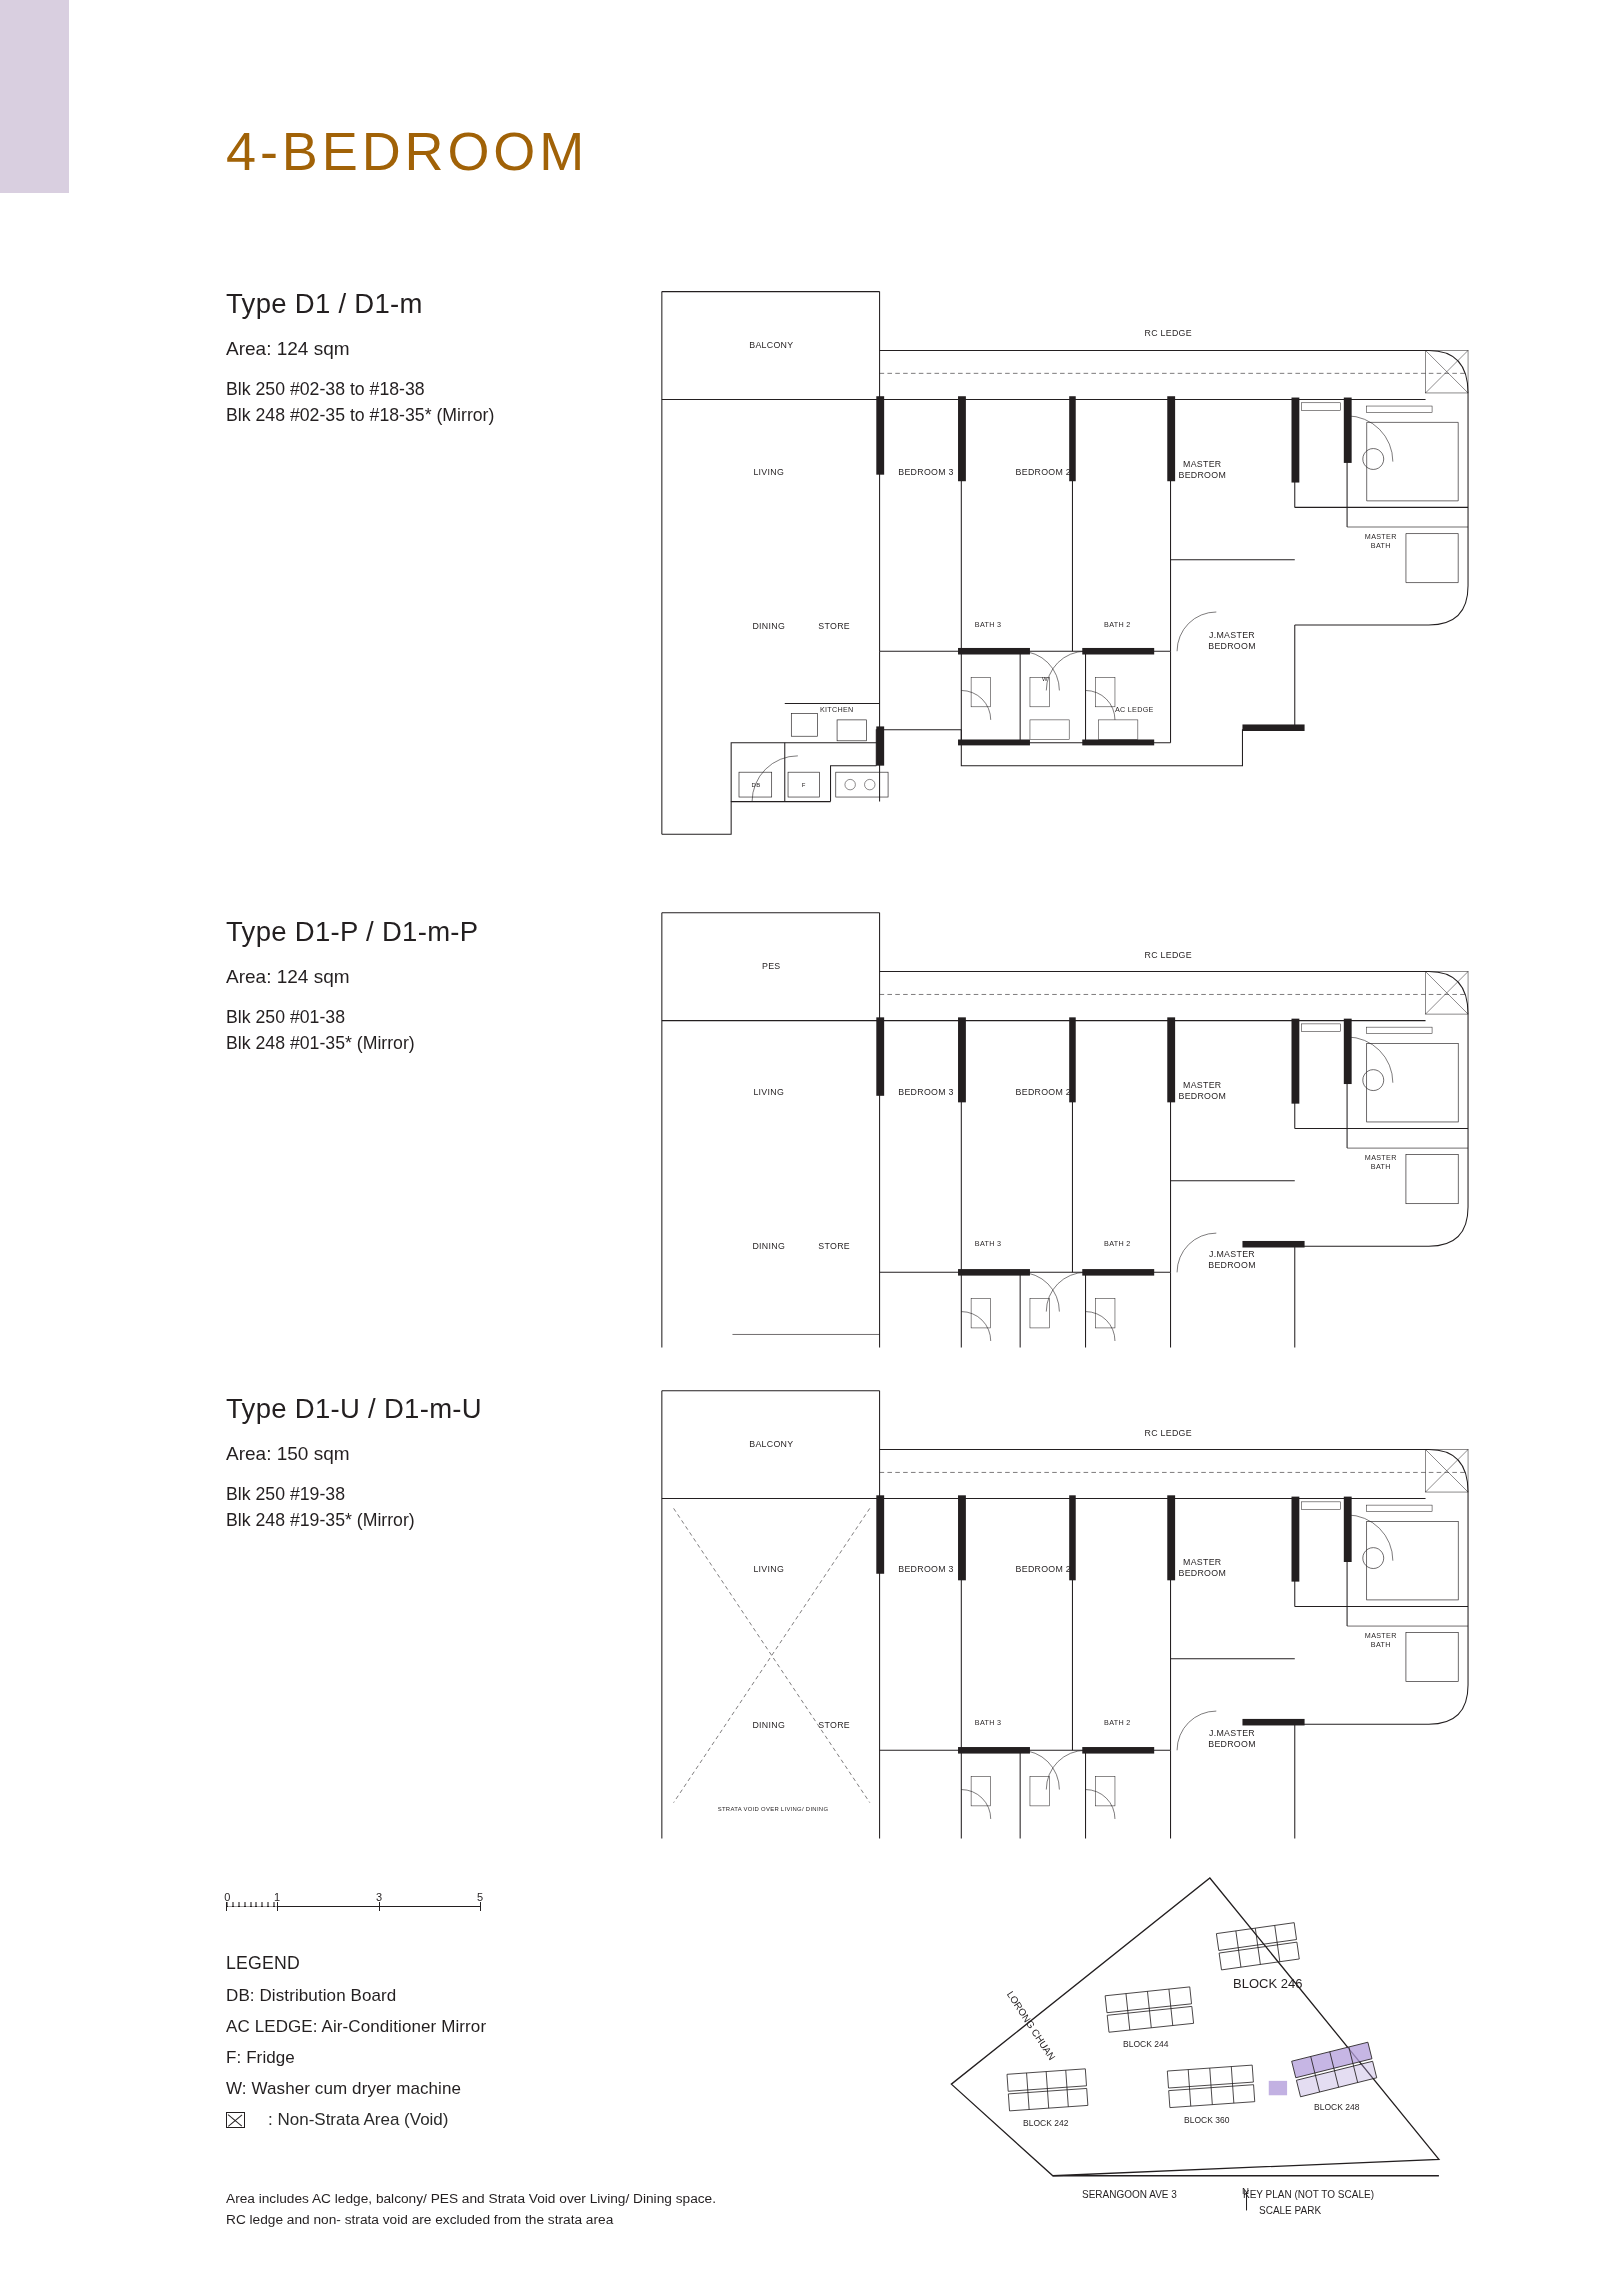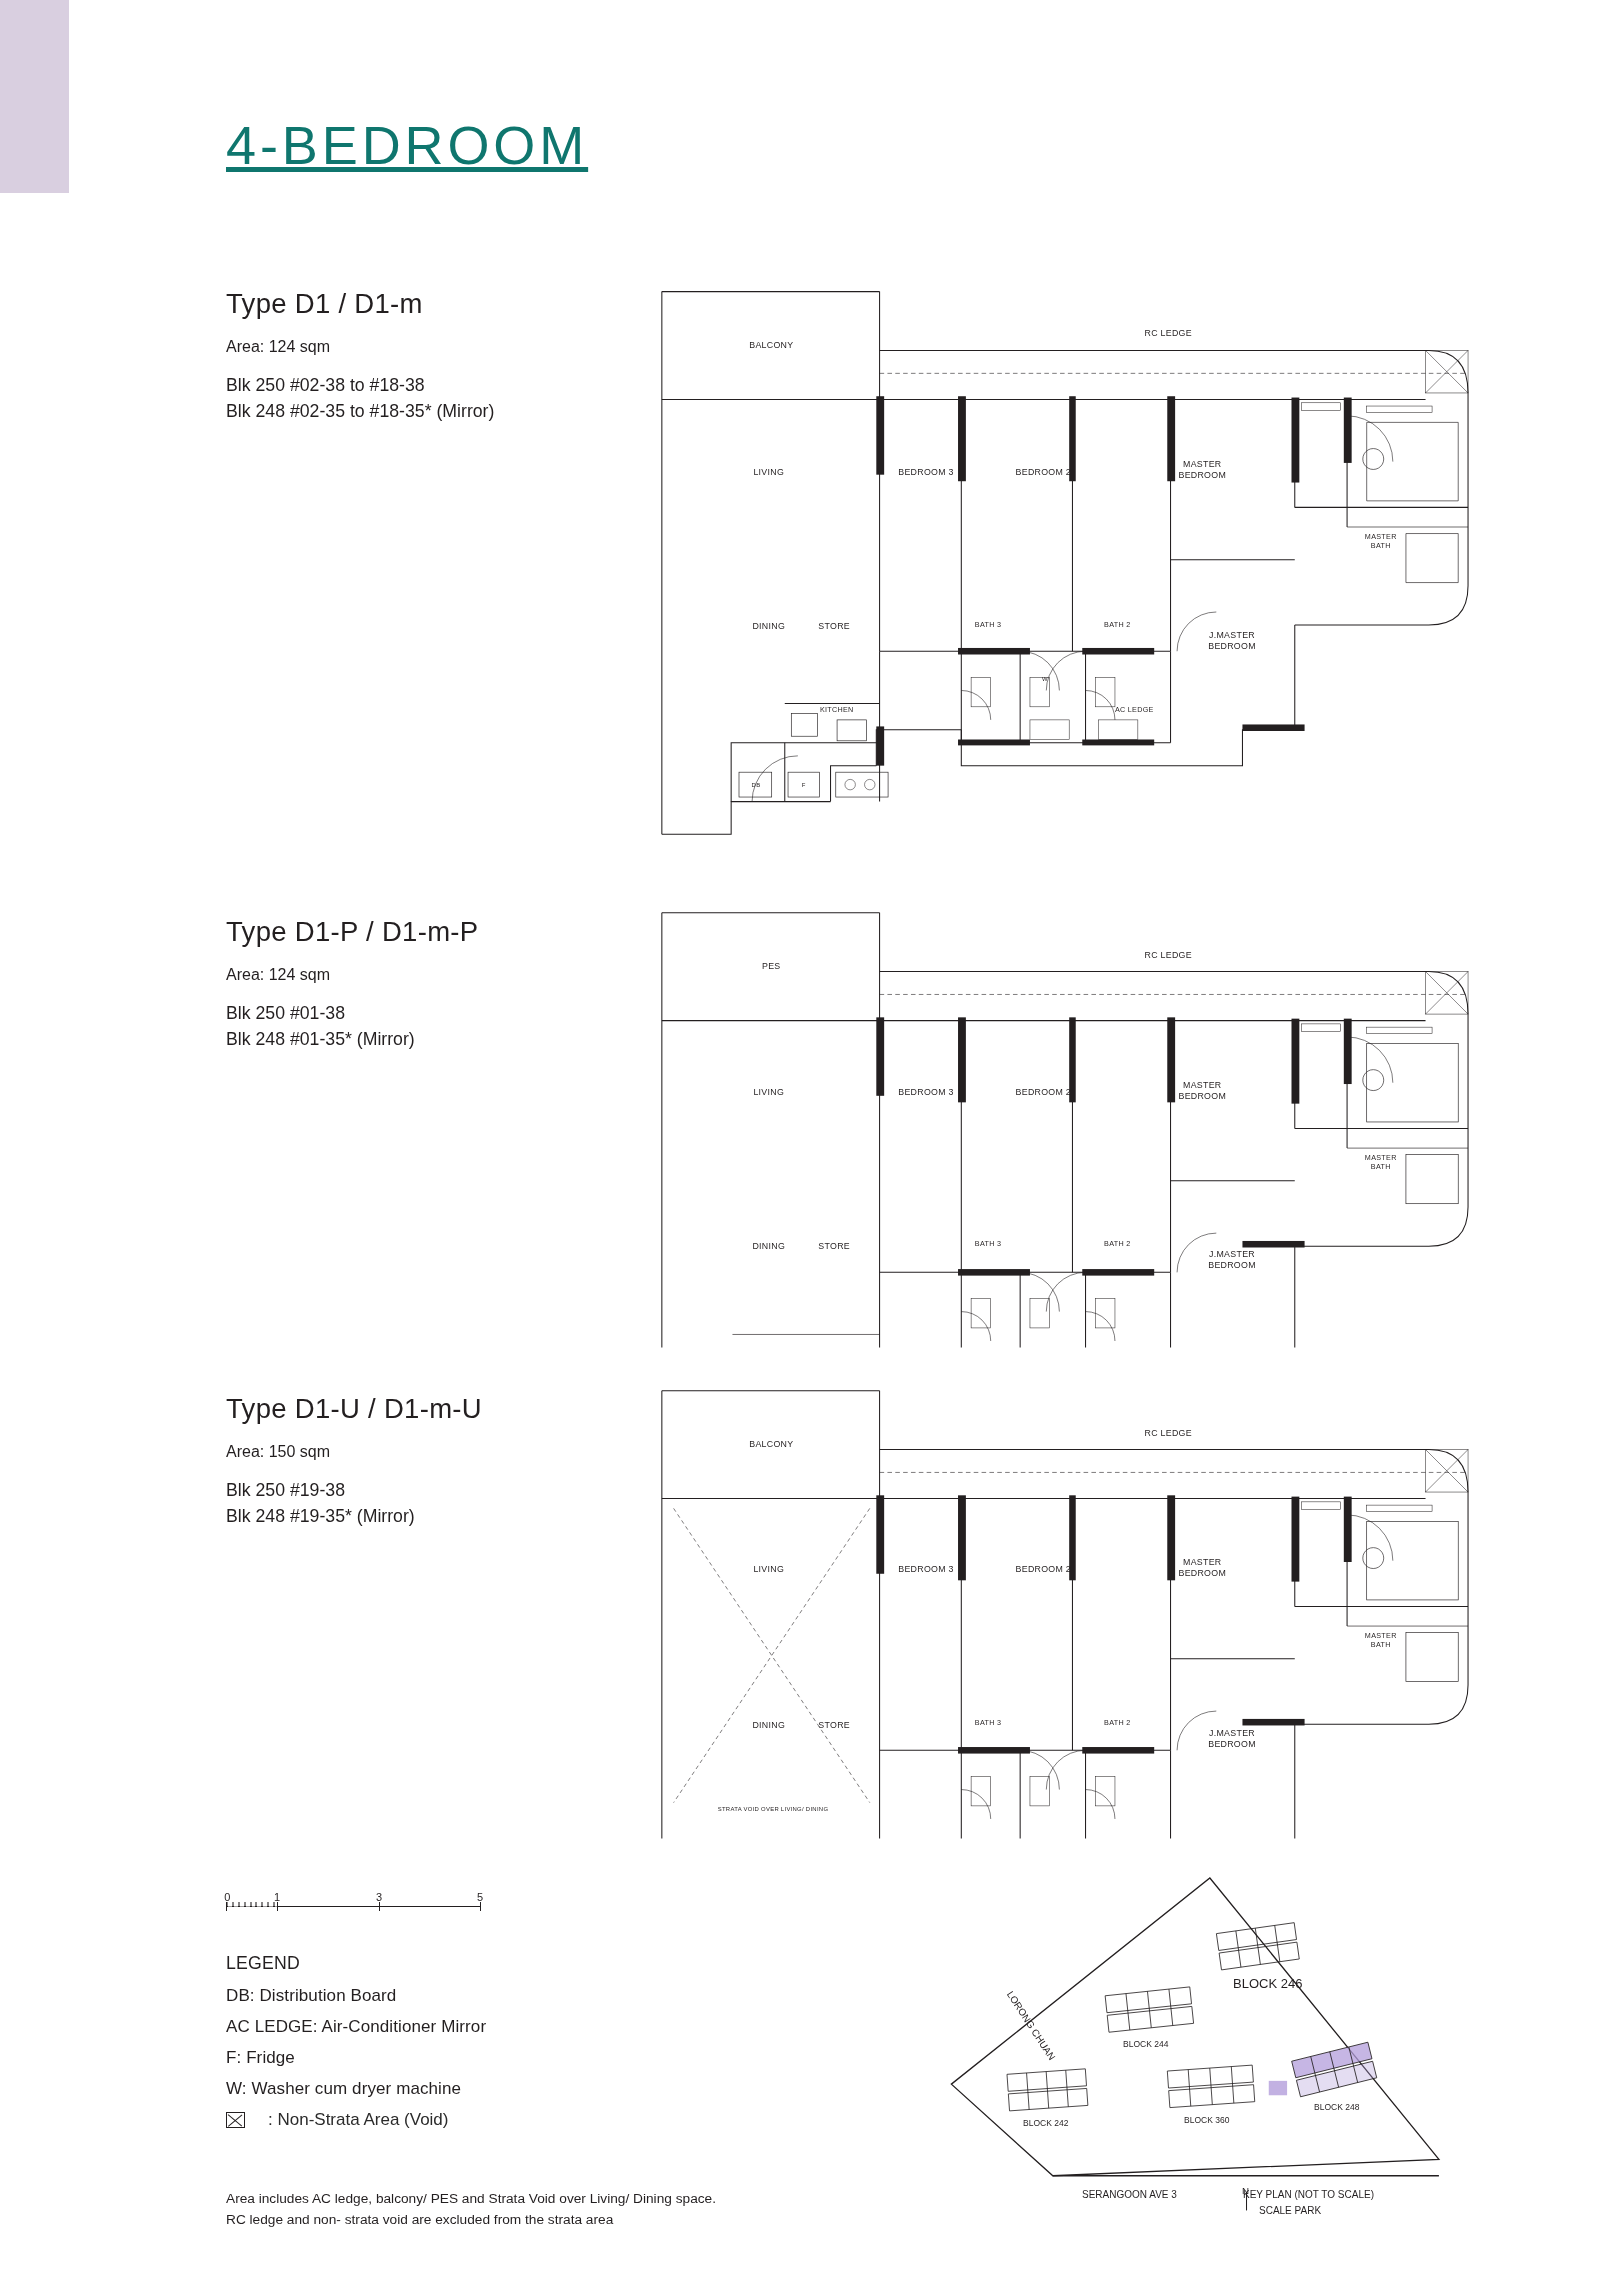--- a/index.html
+++ b/index.html
@@ -2,29 +2,28 @@
 <html style="font-size:10.5px"><head>
 <meta charset="utf-8">
 <style>
   html,body{margin:0;padding:0;background:#ffffff;}
   body{
     width:1623px;height:2295px;position:relative;overflow:hidden;
     font-family:"Liberation Sans", sans-serif;color:#2b2b2b;
   }
   .corner-tab{position:absolute;left:0;top:0;width:69px;height:193px;background:#d9cfe0;}
   .page-title{
-    position:absolute;left:226px;top:114px;
-    font-size:54px;letter-spacing:3.9px;font-weight:400;color:#0f766e;
+    position:absolute;left:226px;top:120px;
+    font-size:54px;letter-spacing:3.9px;font-weight:400;color:#a16207;
     font-family:"Liberation Sans", sans-serif;
-    text-decoration:underline;
   }
 
   .block{position:absolute;left:226px;}
   .type-name{font-size:27.5px;color:#231f20;letter-spacing:0.3px;margin:0 0 18.3px 0;font-weight:400;}
-  .area{font-size:16px;color:#231f20;margin:0 0 17px 0;font-weight:400;}
+  .area{font-size:19px;color:#231f20;margin:0 0 17px 0;font-weight:400;}
   .unitline{font-size:17.7px;color:#231f20;line-height:1.45;font-weight:400;}
 
   
   .plan{position:absolute;}
   .plan .canvas{position:absolute;left:0;top:0;width:100%;height:100%;}
   .lbl{position:absolute;font-size:8.8px;color:#231f20;letter-spacing:0.3px;text-align:center;line-height:1.25;white-space:nowrap;transform:translate(-50%,-50%);}
   .lbl.sm{font-size:7.2px;}
   .lbl.xs{font-size:5.9px;}
 
   

